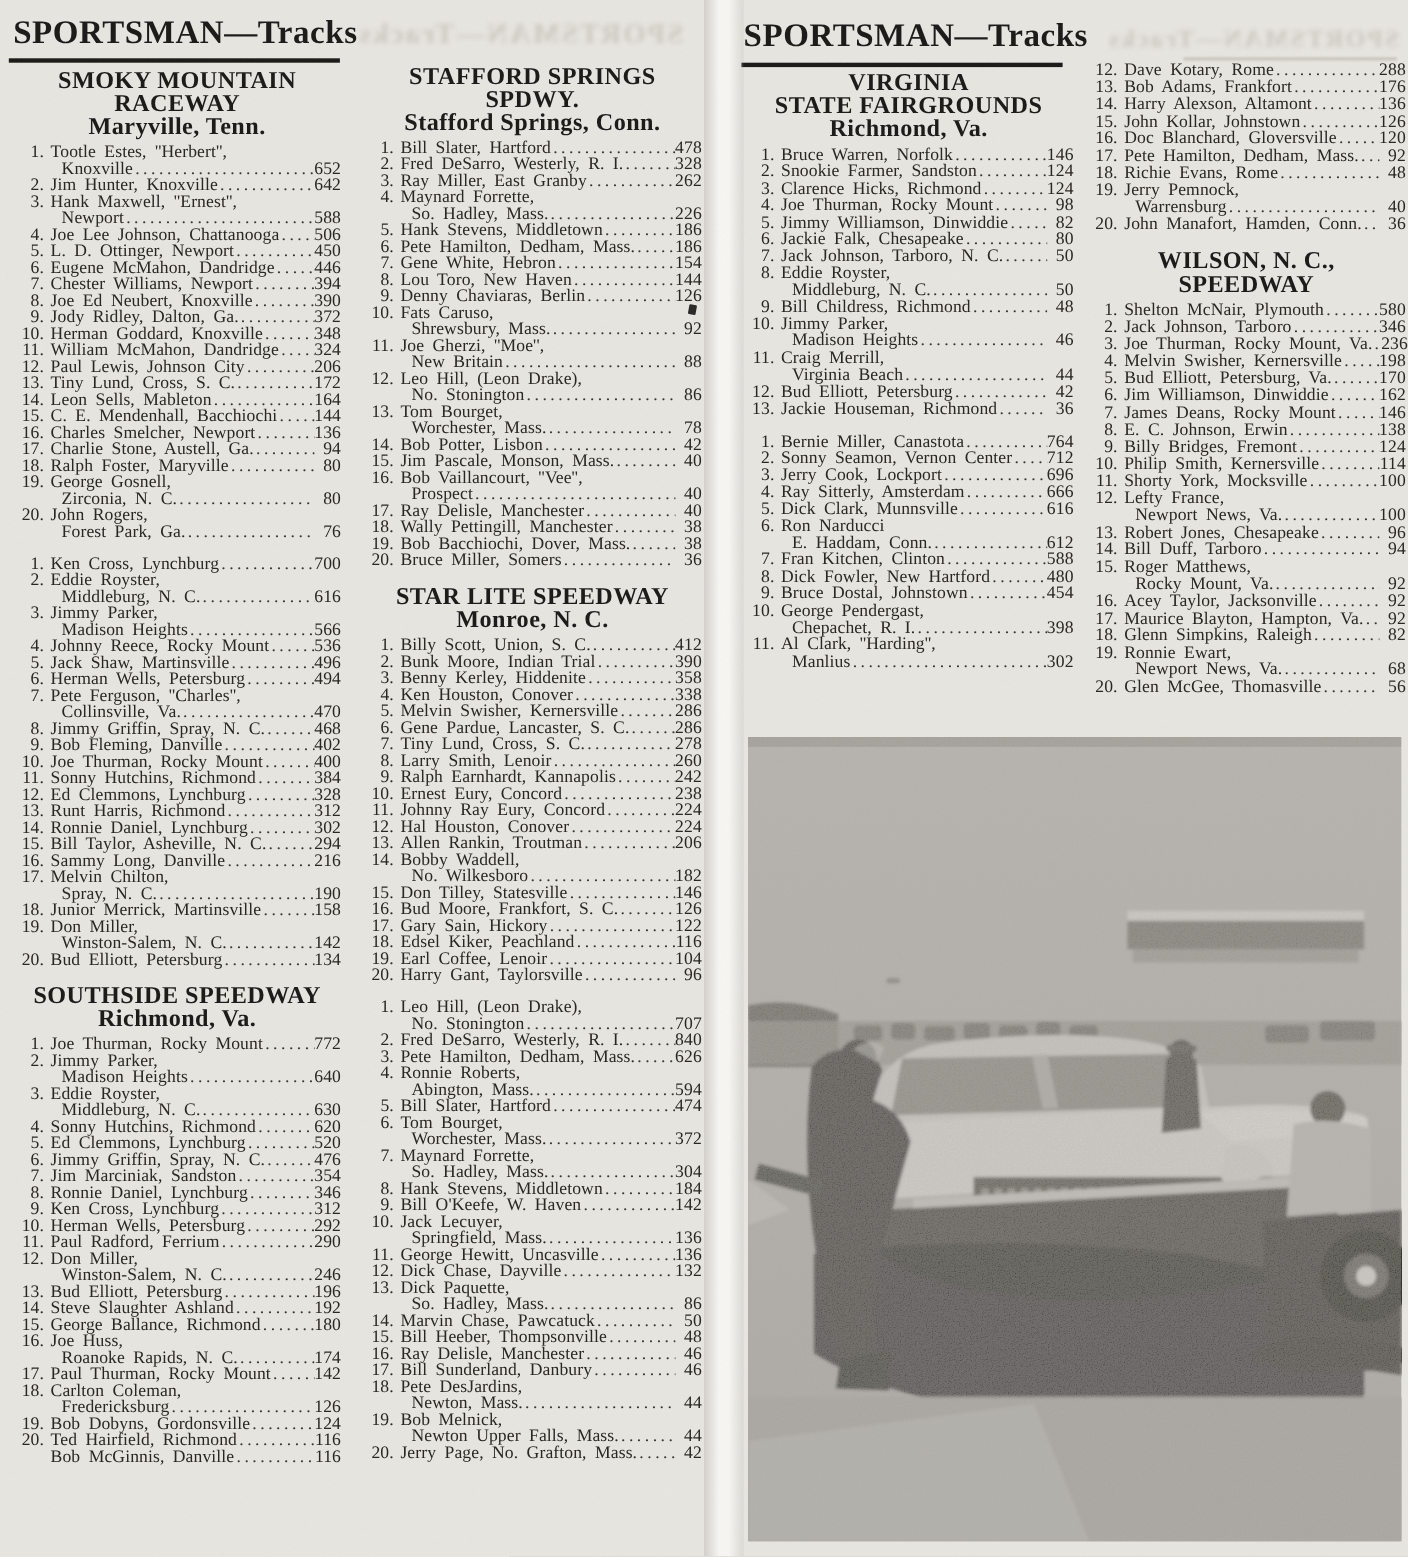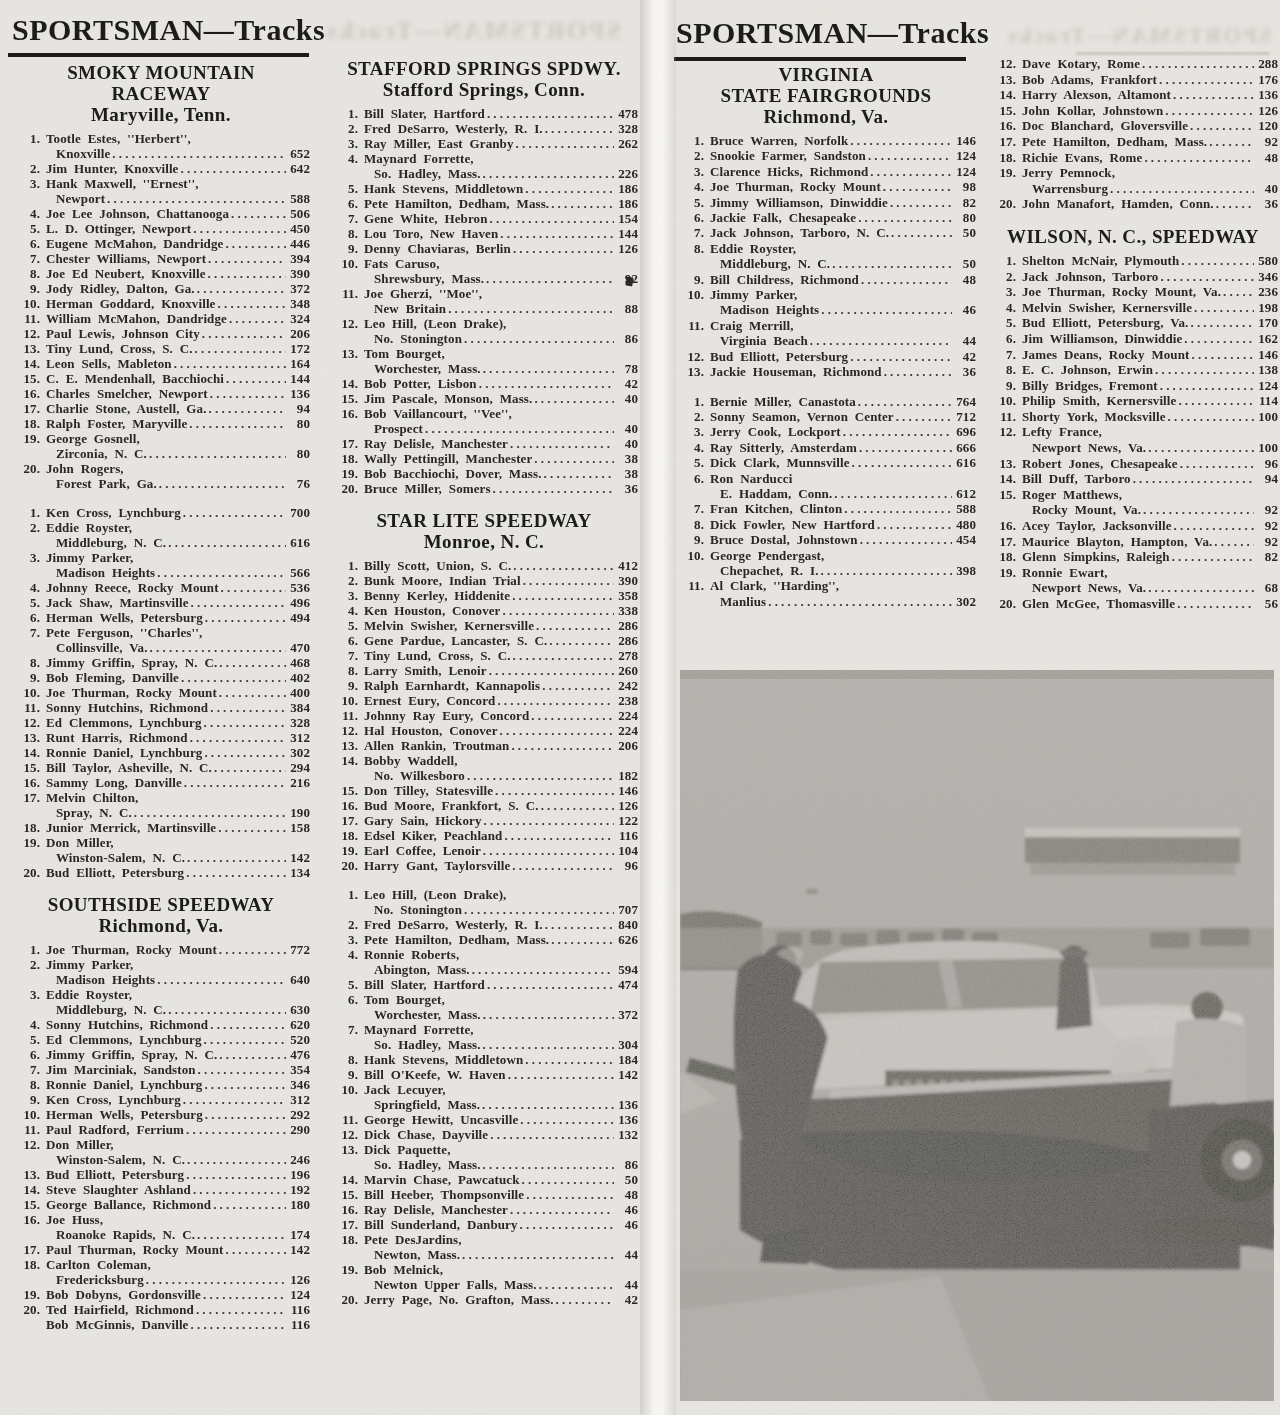--- a/index.html
+++ b/index.html
@@ -41,25 +41,25 @@
   .speck{position:absolute; background:#2a2825; border-radius:1px;}
   .speck-diamond{left:626px; top:277px; width:7px; height:9px; transform:rotate(10deg);}
   
   .col{position:absolute;}
   .col-0{left:12px;  top:62px; width:298px;}
   .col-1{left:330px; top:58px; width:308px;}
   .col-2{left:676px; top:64px; width:300px;}
   .col-3{left:988px; top:56px; width:290px;}
   .track-section{margin-bottom:14px;}
   .sec-head{
-    text-align:center; font-weight:bold; font-size:19px; line-height:21px;
+    text-align:center; font-weight:bold; font-size:22px; line-height:21px;
     letter-spacing:.4px; color:var(--ink-dark); margin-bottom:6px;
   }
   .entries{
-    font-size:13px; line-height:15px; font-weight:bold;
+    font-size:16px; line-height:15px; font-weight:normal;
     letter-spacing:.1px; word-spacing:3.5px; color:var(--ink);
   }
   .col-2 .entries{line-height:15.4px;}
   .col-3 .entries{line-height:15.6px;}
   .row{display:flex; align-items:baseline;}
   .num{flex:none; width:28px; text-align:right; padding-right:6px;}
   .txt{flex:none; white-space:nowrap;}
   .indent{flex:none; width:44px;}
   .dots{
     flex:1; min-width:4px; overflow:hidden; white-space:nowrap;

